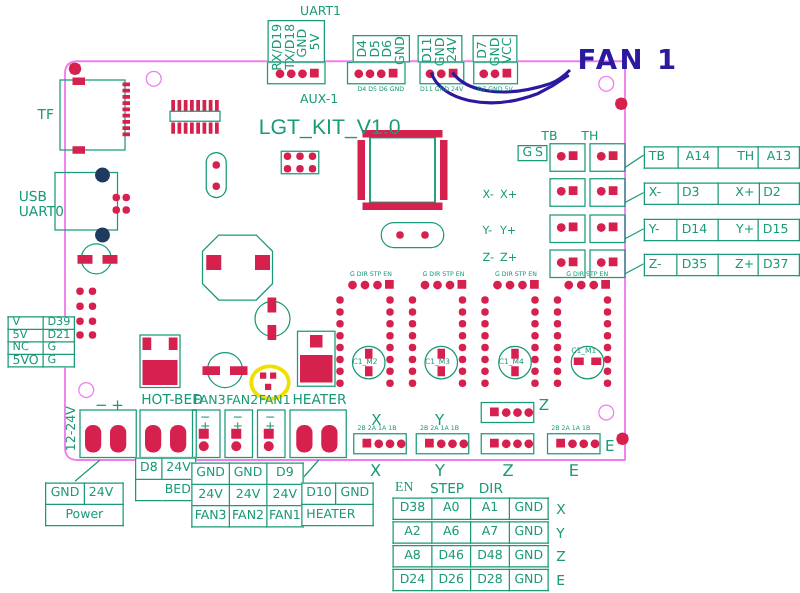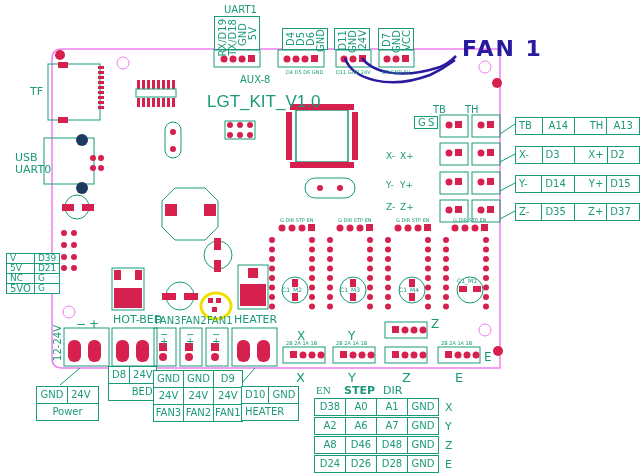--- a/index.html
+++ b/index.html
@@ -356,28 +356,28 @@
 </svg>
 
 <div class="title" style="left:177px;top:92px;margin-left:30px;">LGT_KIT_V1.0</div>
 <div class="fan1" style="left:462px;top:36px;">FAN 1</div>
 
 <div class="lbl" style="left:30px;top:86px;font-size:11px;">TF</div>
 <div class="lbl" style="left:15px;top:152px;font-size:11px;">USB</div>
 <div class="lbl" style="left:15px;top:164px;font-size:11px;">UART0</div>
 <div class="lbl vtxt" style="left:53px;top:325px;font-size:10px;">12-24V</div>
 
-<div class="lbl" style="left:224px;top:5px;">UART1</div>
+<div class="lbl" style="left:240px;top:5px;">UART1</div>
 <div class="box" style="left:214px;top:16px;width:44px;height:32px;">
   <div class="lbl vtxt" style="left:3px;top:2px;">RX/D19</div>
   <div class="lbl vtxt" style="left:13px;top:2px;">TX/D18</div>
   <div class="lbl vtxt" style="left:23px;top:6px;">GND</div>
   <div class="lbl vtxt" style="left:33px;top:10px;">5V</div>
 </div>
-<div class="lbl" style="left:240px;top:75px;">AUX-8</div>
+<div class="lbl" style="left:240px;top:75px;">AUX-1</div>
 
 <div class="box" style="left:282px;top:28px;width:44px;height:20px;">
   <div class="lbl vtxt" style="left:3px;top:3px;">D4</div>
   <div class="lbl vtxt" style="left:13px;top:3px;">D5</div>
   <div class="lbl vtxt" style="left:23px;top:3px;">D6</div>
   <div class="lbl vtxt" style="left:33px;top:0px;">GND</div>
 </div>
 <div class="lbl" style="left:286px;top:70px;font-size:5px;">D4 D5 D6 GND</div>
 
 <div class="box" style="left:334px;top:28px;width:34px;height:20px;">
@@ -551,21 +551,21 @@
         <td>D10</td>
         <td>GND</td>
       </tr>
   <tr>
         <td colspan="2" style="text-align:left">HEATER</td>
       </tr>
 </tbody>
   </table>
 
 <div class="lbl" style="left:316px;top:385px;font-size:11px;font-family:Liberation Serif, serif;">EN</div>
-<div class="lbl" style="left:344px;top:385px;font-size:11px;font-weight:bold;">STEP</div>
+<div class="lbl" style="left:344px;top:385px;font-size:11px;">STEP</div>
 <div class="lbl" style="left:383px;top:385px;font-size:11px;">DIR</div>
 
 <table class="pin" style="left:314px;top:398px;">
   <tbody>
       <tr>
         <td style="width:24px">D38</td>
         <td style="width:24px">A0</td>
         <td style="width:24px">A1</td>
         <td style="width:24px">GND</td>
       </tr>

